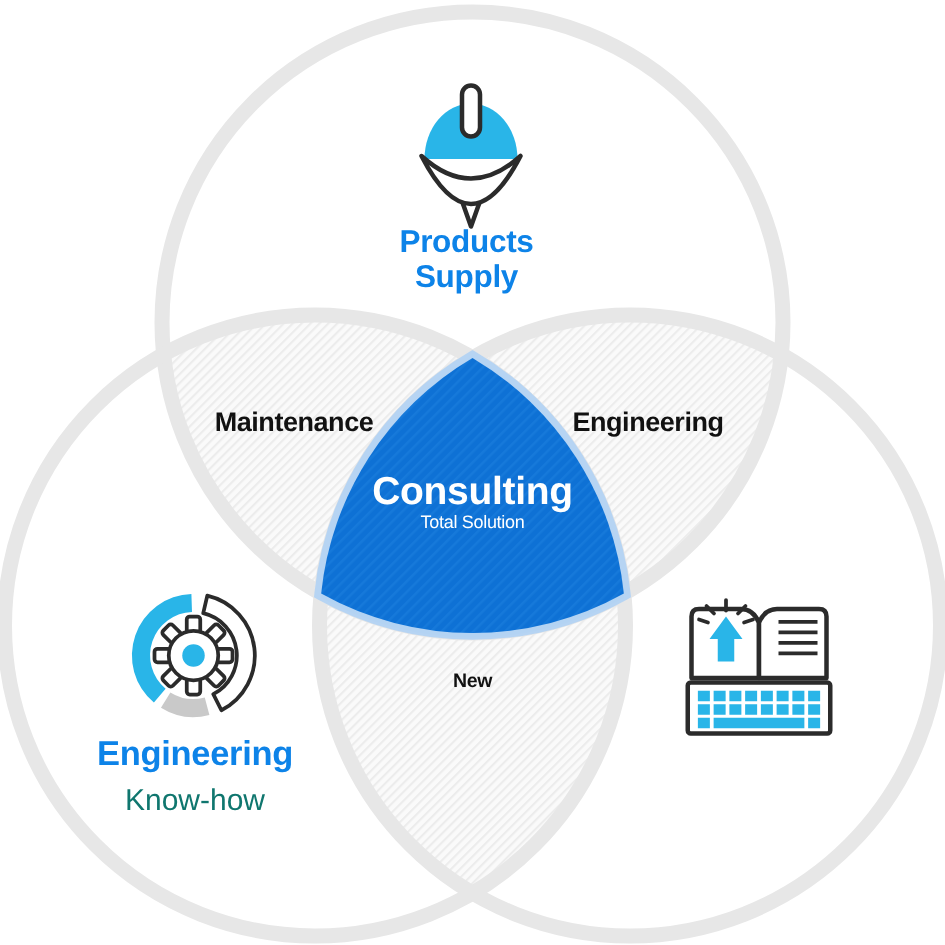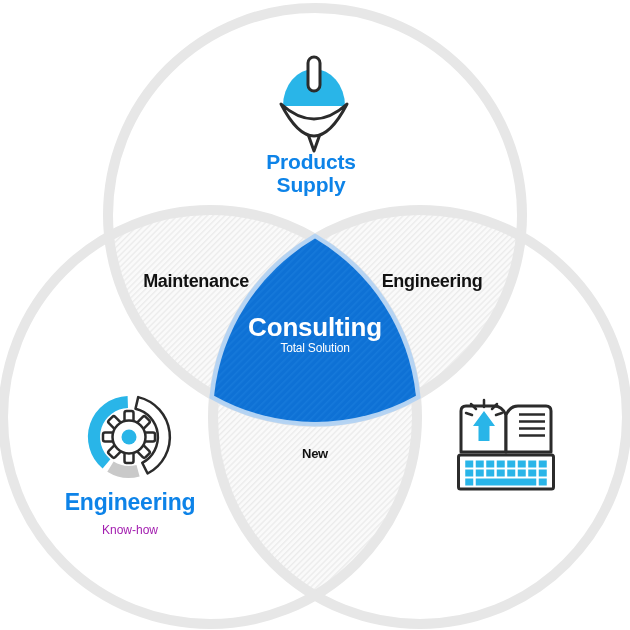--- a/index.html
+++ b/index.html
@@ -10,21 +10,21 @@
   .stage svg{position:absolute;left:0;top:0;}
   .lbl{position:absolute;text-align:center;transform:translateX(-50%);white-space:nowrap;}
   .lbl span{display:block;}
   .lbl-products{left:311px;top:150px;font-size:21px;font-weight:bold;line-height:23px;color:#0d83e8;letter-spacing:-0.2px;}
   .lbl-maintenance{left:196px;top:271px;font-size:18px;font-weight:bold;color:#111;letter-spacing:-0.3px;}
   .lbl-localization{left:432px;top:271px;font-size:18px;font-weight:bold;color:#111;letter-spacing:-0.3px;}
   .lbl-center-title{left:315px;top:312px;font-size:26px;font-weight:bold;color:#fff;letter-spacing:-0.2px;}
   .lbl-center-sub{left:315px;top:341px;font-size:12px;font-weight:normal;color:#fff;letter-spacing:-0.2px;}
   .lbl-newtech{left:315px;top:444px;font-size:13px;font-weight:bold;line-height:19px;color:#111;letter-spacing:-0.3px;}
   .lbl-engineering{left:130px;top:489px;font-size:23px;font-weight:bold;color:#0d83e8;letter-spacing:-0.2px;}
-  .lbl-knowhow{left:130px;top:523px;font-size:12px;font-weight:normal;color:#a21caf;}
+  .lbl-knowhow{left:130px;top:523px;font-size:20px;font-weight:normal;color:#0f766e;}
   .lbl-rnd{left:508px;top:497px;font-size:27px;font-weight:bold;color:#0d83e8;}
 </style>
 </head>
 <body>
 
 <div class="stage">
 
   <svg width="630" height="630" viewBox="0 0 630 630">
     <defs>
       <pattern id="hatch" width="4.2" height="4.2" patternUnits="userSpaceOnUse" patternTransform="rotate(-45)">

